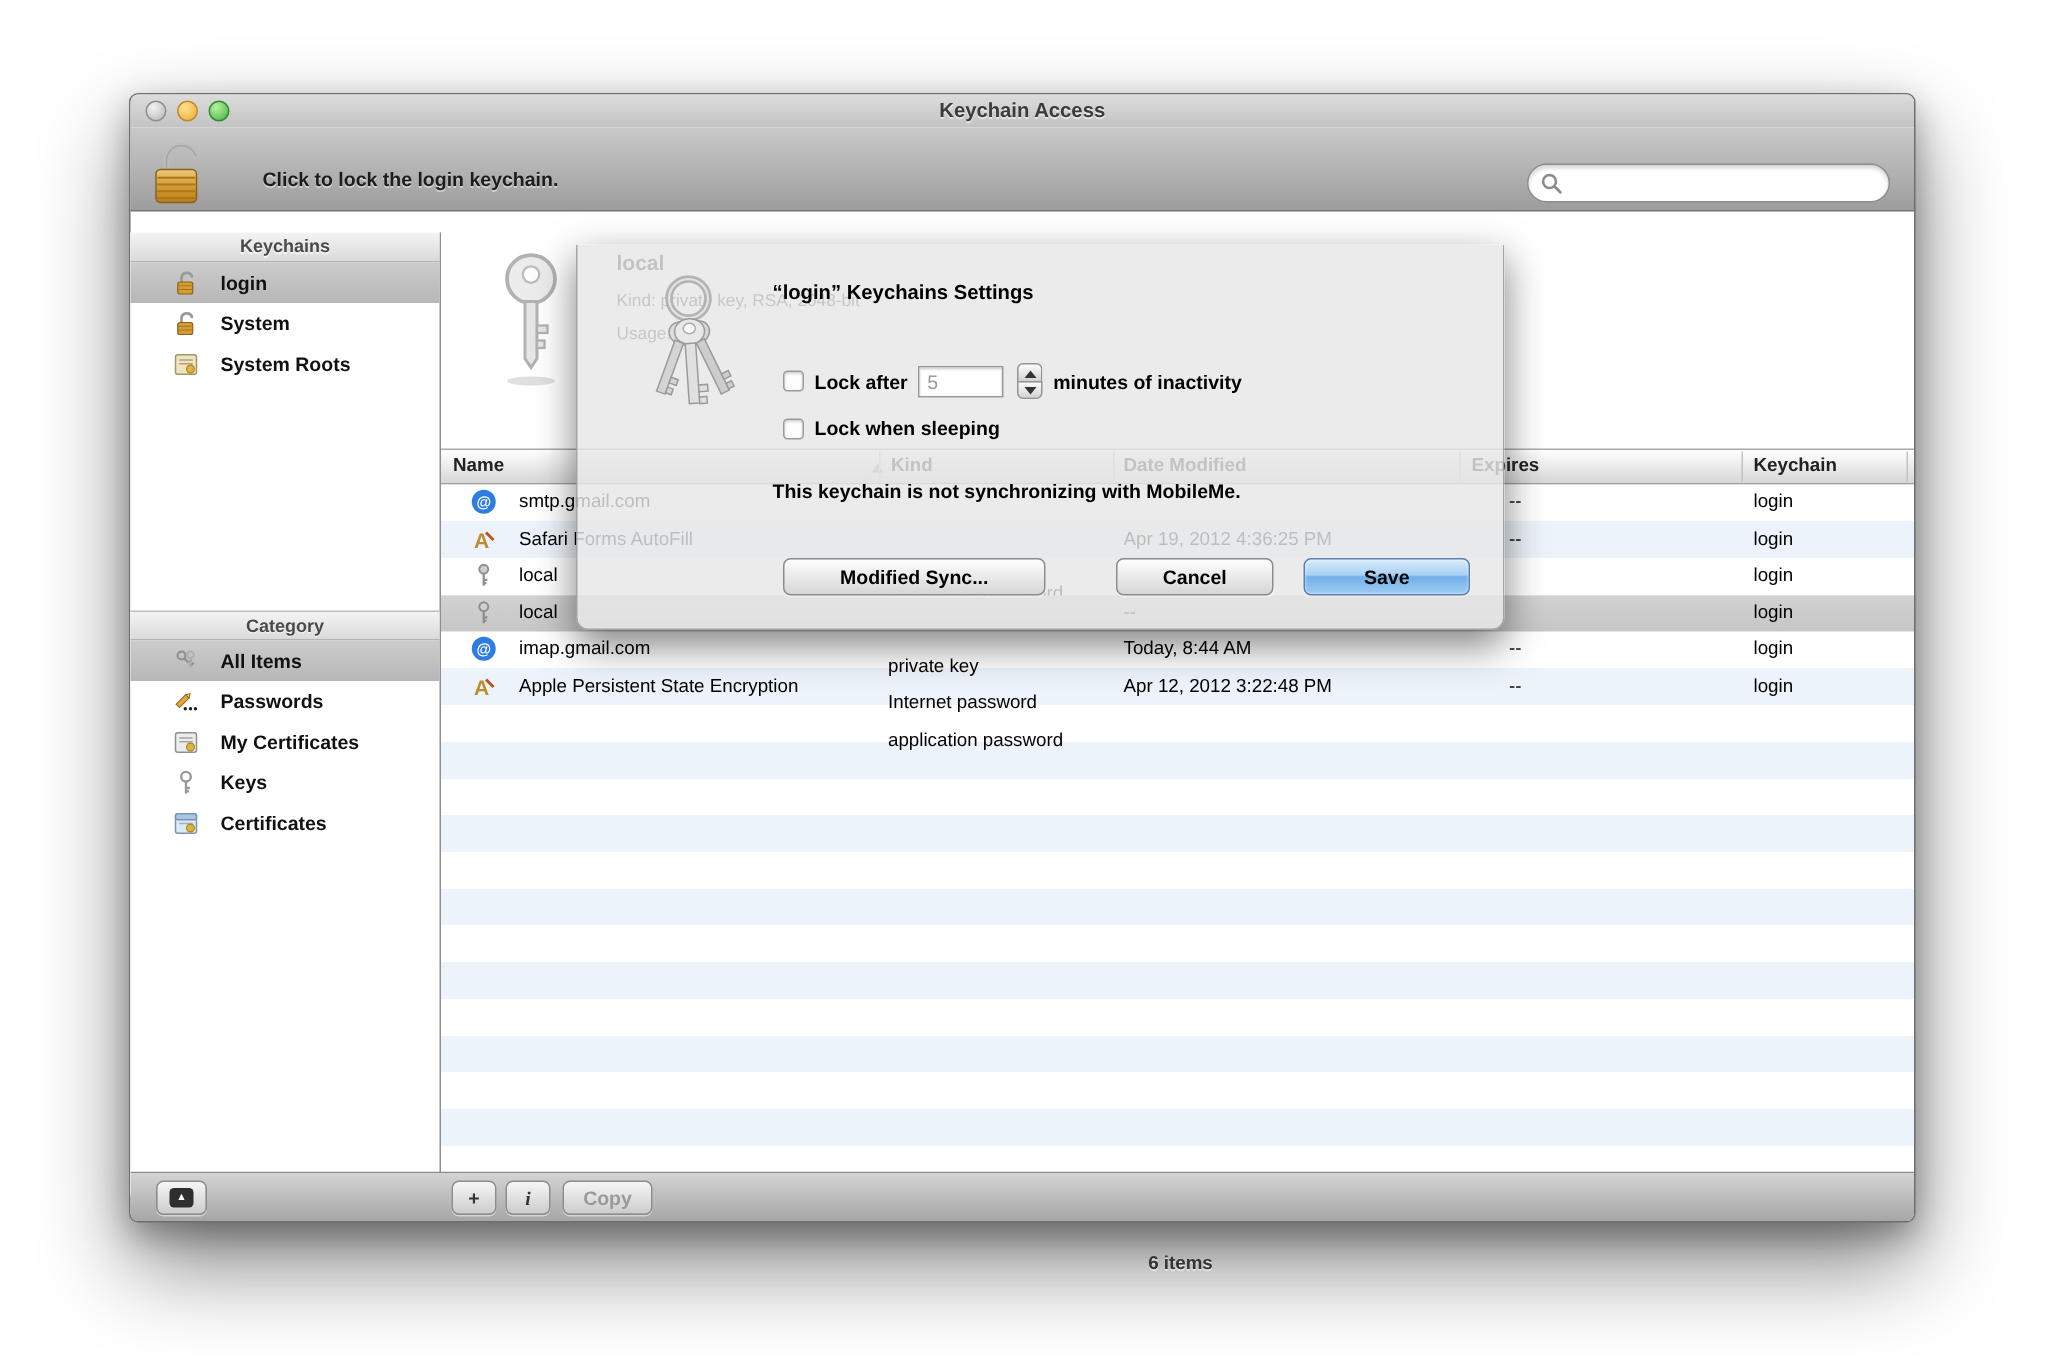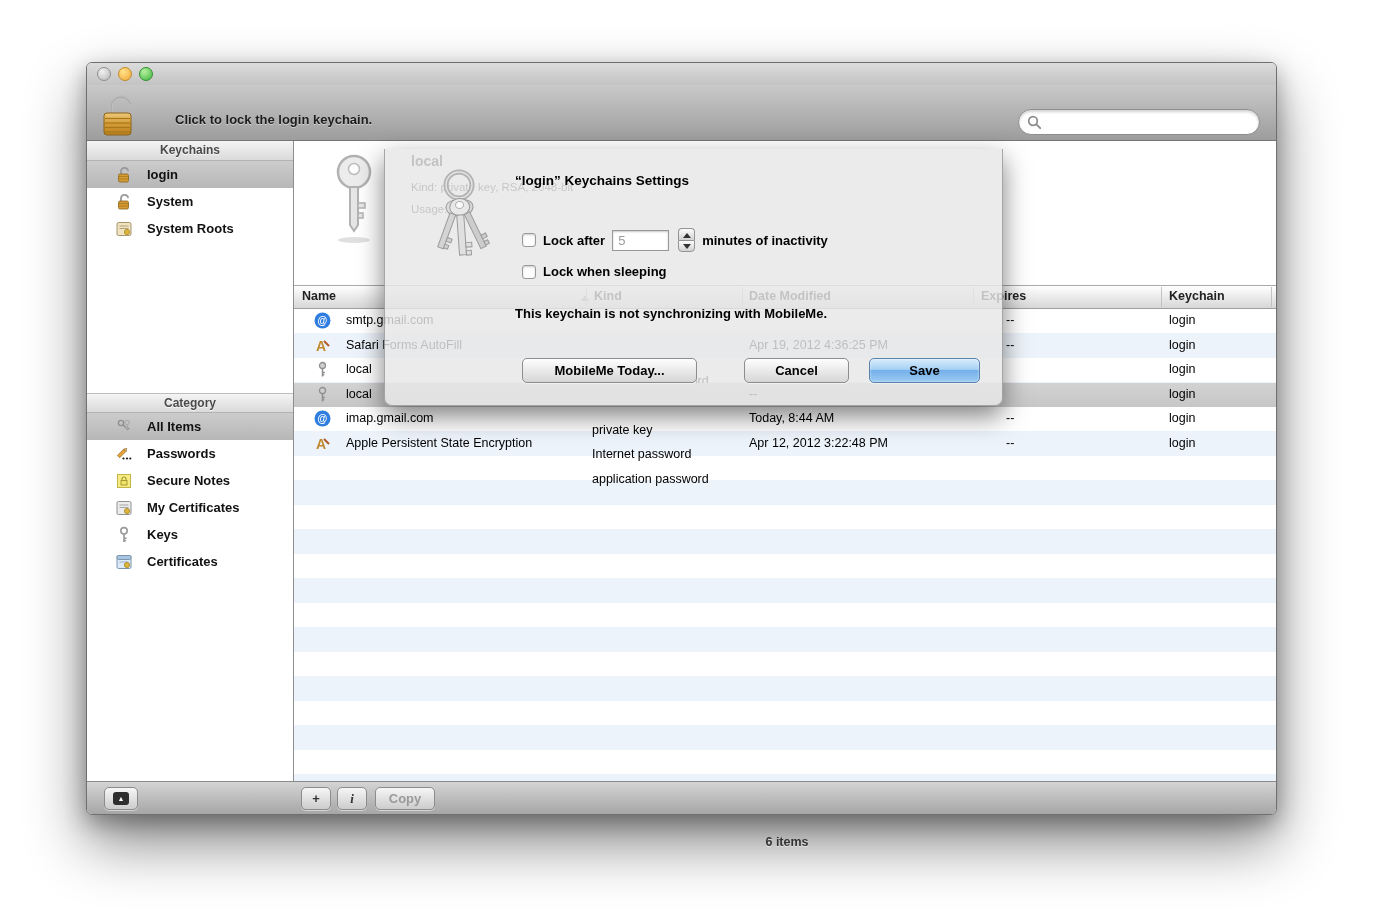--- a/index.html
+++ b/index.html
@@ -31,21 +31,21 @@
   .lockstatus { position:absolute; left:88px; top:27px; font-size:13px; font-weight:600;
                 color:#1c1c1c; text-shadow:0 1px 0 rgba(255,255,255,.45); }
   .search { position:absolute; right:16px; top:24px; width:242px; height:26px;
             background:#fff; border:1px solid #8d8d8d; border-radius:14px;
             box-shadow:inset 0 2px 3px rgba(0,0,0,.18); }
   .search svg { position:absolute; left:8px; top:5px; }
   .search input { position:absolute; left:28px; top:2px; width:200px; height:20px;
                   border:none; outline:none; font-size:13px; background:transparent; }
 
   
-  .main { position:absolute; left:0; top:78px; right:0; height:642px; background:#fff; }
+  .main { position:absolute; left:0; top:92px; right:0; height:642px; background:#fff; }
 
   
   .sidebar { position:absolute; left:0; top:0; width:207px; height:100%;
              background:#fff; border-right:1px solid #8e8e8e; }
   .grouphead { height:20px; line-height:19px; text-align:center; font-size:12px;
                font-weight:bold; color:#4a4a4a;
                background:linear-gradient(#f4f4f4,#dadada);
                border-top:1px solid #bdbdbd; border-bottom:1px solid #b3b3b3;
                text-shadow:0 1px 0 rgba(255,255,255,.7); }
   .grouphead.first { border-top:none; }
@@ -149,20 +149,21 @@
 
 <div>
   <div class="window">
 
     <div class="titlebar">
       <div class="traffic">
         <div class="tl close"></div>
         <div class="tl min"></div>
         <div class="tl zoom"></div>
       </div>
+      <div class="wtitle">Keychain Access</div>
     </div>
 
     <div class="toolbar">
       <div class="lockbtn">
         <svg width="46" height="48" viewBox="0 0 46 46">
           <defs>
             <linearGradient id="goldg" x1="0" y1="0" x2="0" y2="1">
               <stop offset="0" stop-color="#edc979"></stop>
                 <stop offset=".5" stop-color="#d49b36"></stop>
                 <stop offset="1" stop-color="#b97f1e"></stop>
@@ -239,28 +240,20 @@
               <polygon points="11,6.5 13.6,8.1 11,9.7" fill="#e8d4b0" stroke="#946a1e" stroke-width=".7"></polygon>
             </g>
             <circle cx="8.5" cy="13.5" r="1.1" fill="#1a1a1a"></circle>
             <circle cx="12" cy="13.5" r="1.1" fill="#1a1a1a"></circle>
             <circle cx="15.3" cy="13.5" r="1.1" fill="#1a1a1a"></circle>
           </svg>
           <span class="lbl">Passwords</span>
         </div>
         <div class="side-item">
           <svg class="icn" viewBox="0 0 18 18">
-            <rect x="2.5" y="2.5" width="13" height="13" fill="#f6ec85" stroke="#c6b544" stroke-width="1"></rect>
-            <path d="M7 8.5 v-1.5 a2 2 0 0 1 4 0 v1.5" fill="none" stroke="#a79a2f" stroke-width="1.2"></path>
-            <rect x="6" y="8.5" width="6" height="4.5" fill="#efe36a" stroke="#a79a2f" stroke-width="1"></rect>
-          </svg>
-          <span class="lbl">Secure Notes</span>
-        </div>
-        <div class="side-item">
-          <svg class="icn" viewBox="0 0 18 18">
             <rect x="2" y="2.5" width="14" height="13" rx="1.5" fill="#ececec" stroke="#909090" stroke-width="1"></rect>
             <line x1="4.5" y1="6" x2="13.5" y2="6" stroke="#a5a5a5" stroke-width="1"></line>
             <line x1="4.5" y1="8.5" x2="13.5" y2="8.5" stroke="#a5a5a5" stroke-width="1"></line>
             <circle cx="12" cy="12" r="2.6" fill="#ddb53c" stroke="#a8871f" stroke-width=".8"></circle>
           </svg>
           <span class="lbl">My Certificates</span>
         </div>
         <div class="side-item">
           <svg class="icn" viewBox="0 0 18 18">
             <circle cx="9" cy="4.8" r="3.2" fill="none" stroke="#9a9a9a" stroke-width="1.6"></circle>
@@ -426,21 +419,21 @@
             <span>minutes of inactivity</span>
           </div>
 
           <div class="checkrow" style="top:115px">
             <span class="checkbox"></span>
             <span>Lock when sleeping</span>
           </div>
 
           <div class="sheet-msg">This keychain is not synchronizing with MobileMe.</div>
 
-          <div class="btn mm">MobileMe Today...</div>
+          <div class="btn mm">Modified Sync...</div>
           <div class="btn cancel">Cancel</div>
           <div class="btn save">Save</div>
         </div>
 
       </div>
     </div>
 
     <div class="statusbar">
       <div class="sbtn sb-toggle"><span class="sq">▲</span></div>
       <div class="sbtn sb-add">+</div>

